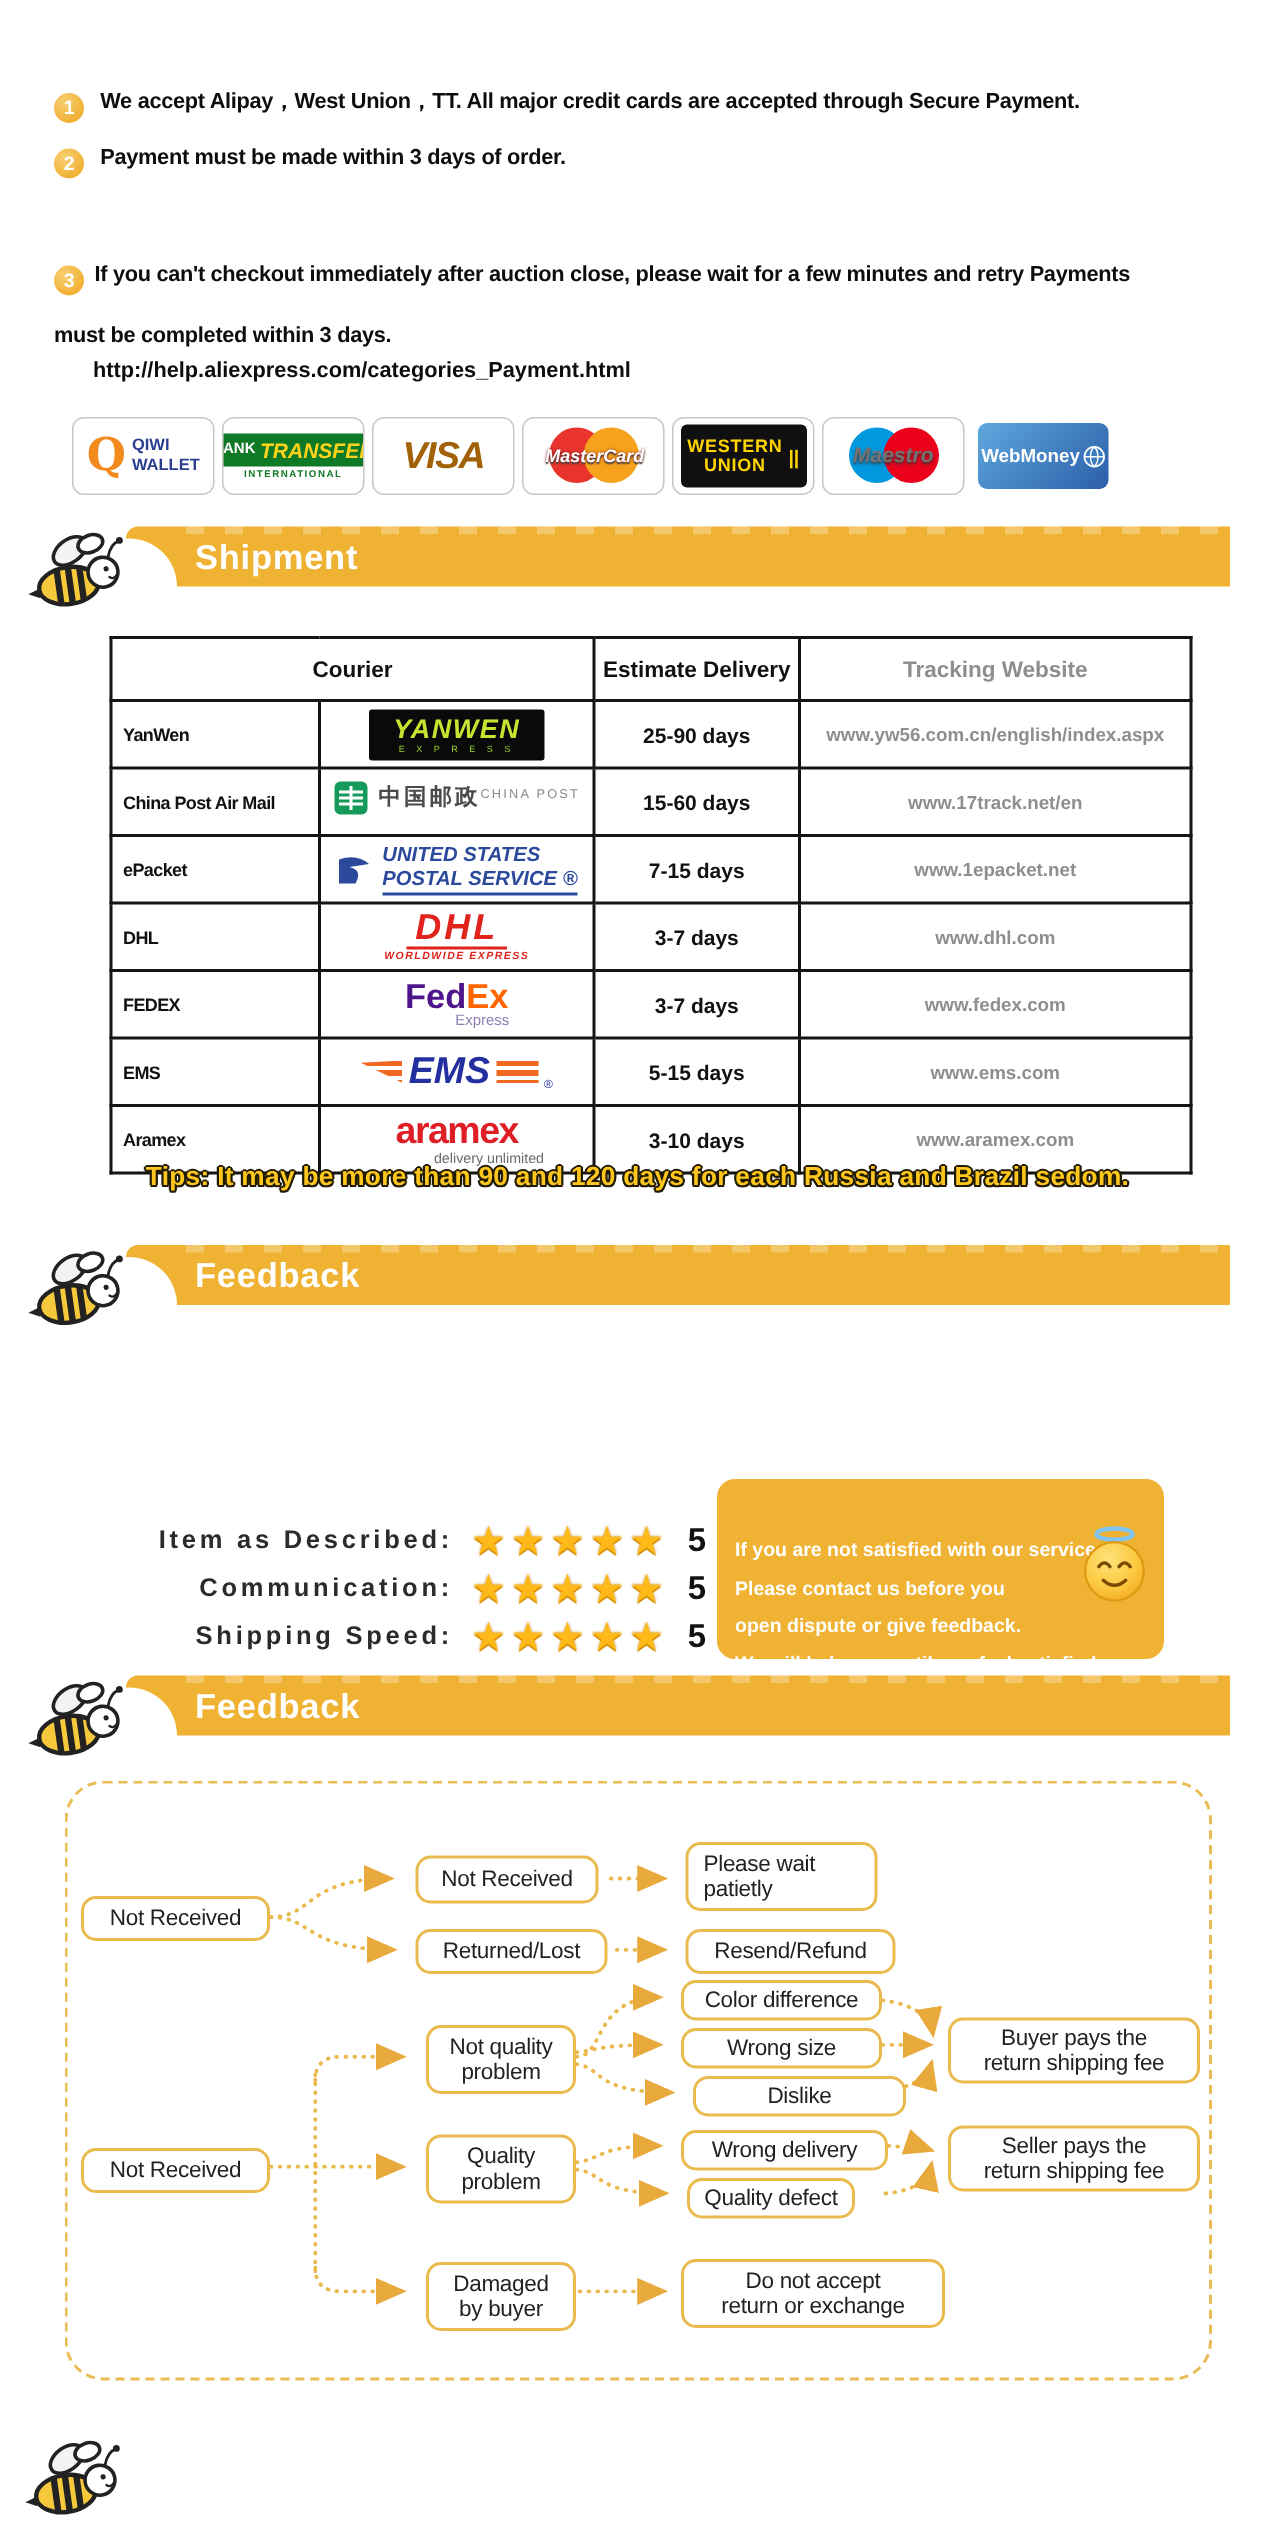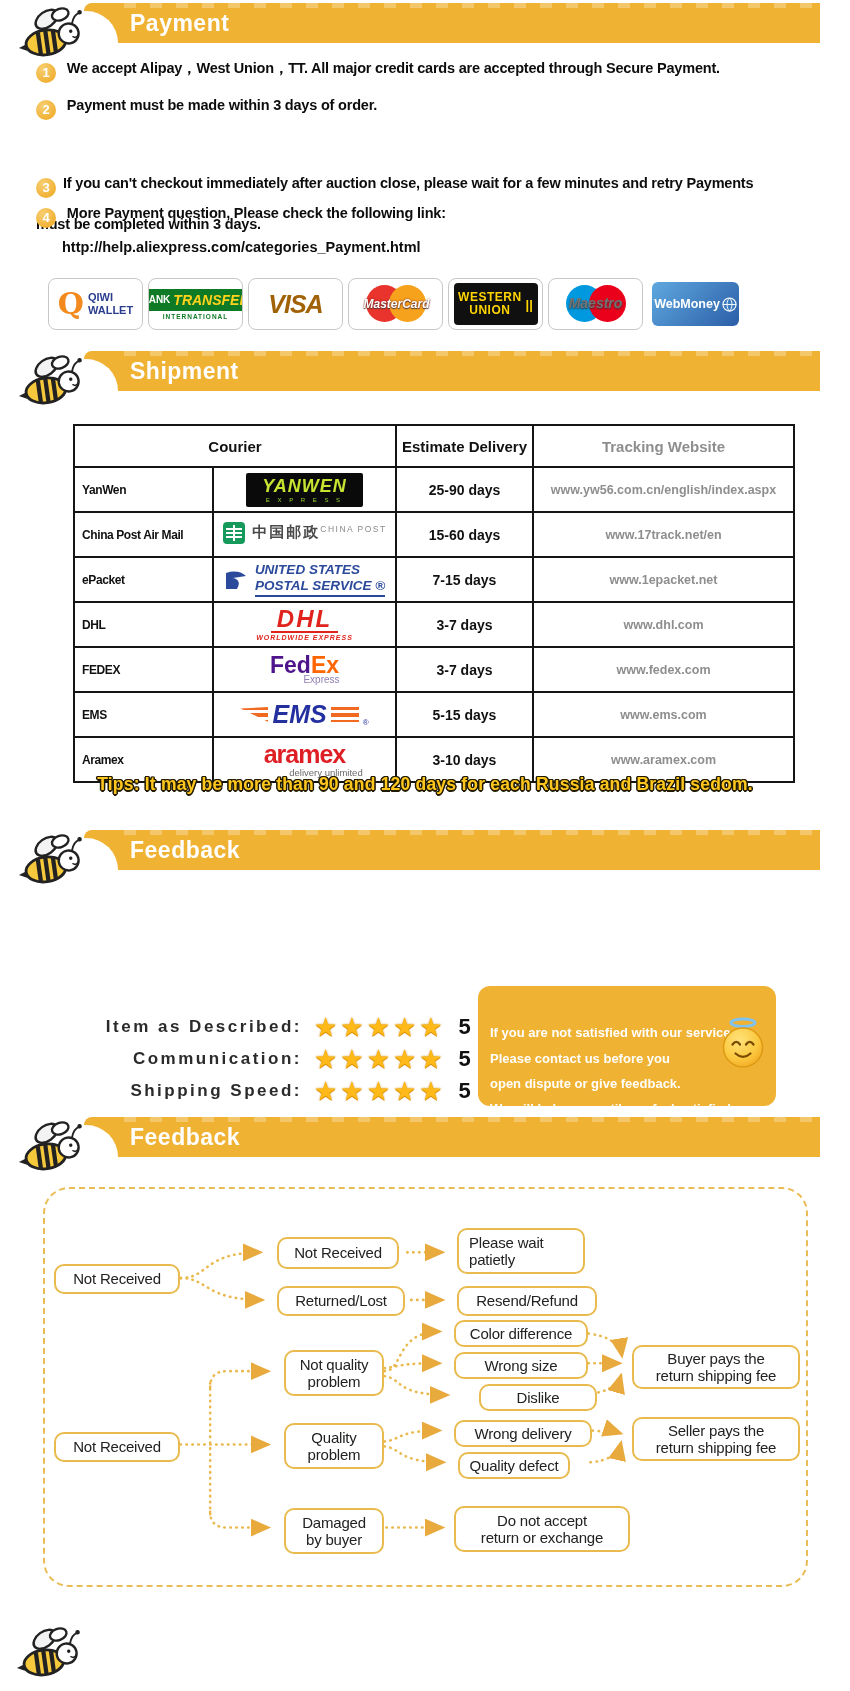--- a/index.html
+++ b/index.html
@@ -143,44 +143,32 @@
         <circle cx="71.5" cy="14.5" r="2.4" fill="#222"></circle>
       </g>
       <radialGradient id="gfill" cx="40%" cy="30%" r="80%">
         <stop offset="0%" stop-color="#FFE27A"></stop>
           <stop offset="60%" stop-color="#FBC940"></stop>
           <stop offset="100%" stop-color="#F2A51F"></stop>
       </radialGradient>
     </defs>
   </svg>
 
-  <div class="banner" style="top:3px">
-    <div class="banner-bar">
-      <span class="banner-title">Payment</span>
-    </div>
-    <svg class="bee" style="left:14px;top:-2px" viewBox="0 0 80 60">
-        <use href="#bee-raw"></use>
-      </svg>
-  </div>
 
   <div class="pay-item" style="top:58px">
     <span class="num-badge">1</span>
     <span>We accept Alipay，West Union，TT. All major credit cards are accepted through Secure Payment.</span>
   </div>
   <div class="pay-item" style="top:95px">
     <span class="num-badge">2</span>
     <span>Payment must be made within 3 days of order.</span>
   </div>
   <div class="pay-item wrap2" style="top:122px">
     <span class="num-badge">3</span><span>If you can't checkout immediately after auction close, please wait for a few minutes and retry Payments
 must be completed within 3 days.</span>
-  </div>
-  <div class="pay-item" style="top:203px">
-    <span class="num-badge">4</span>
-    <span>More Payment question, Please check the following link:</span>
   </div>
   <a class="pay-link" style="top:239px" href="#">http://help.aliexpress.com/categories_Payment.html</a>
 
   <div class="pm-row">
     <div class="pm-box">
       <span class="qiwi-q">Q</span>
       <span class="qiwi-txt">
         <b>QIWI</b>
         <b>WALLET</b>
       </span>
@@ -434,21 +422,21 @@
     <div class="fbox" style="left:232px;top:48px;width:122px;height:32px">Not Received</div>
     <div class="fbox ta-l" style="left:412px;top:39px;width:128px;height:46px">Please wait
 patietly</div>
     <div class="fbox" style="left:232px;top:97px;width:128px;height:30px">Returned/Lost</div>
     <div class="fbox" style="left:412px;top:97px;width:140px;height:30px">Resend/Refund</div>
 
     <div class="fbox" style="left:409px;top:131px;width:134px;height:27px">Color difference</div>
     <div class="fbox" style="left:239px;top:161px;width:100px;height:46px">Not quality
 problem</div>
     <div class="fbox" style="left:409px;top:163px;width:134px;height:27px">Wrong size</div>
-    <div class="fbox" style="left:434px;top:195px;width:118px;height:27px">Dislike</div>
+    <div class="fbox" style="left:417px;top:195px;width:142px;height:27px">Dislike</div>
     <div class="fbox" style="left:587px;top:156px;width:168px;height:44px">Buyer pays the
 return shipping fee</div>
 
     <div class="fbox" style="left:9px;top:243px;width:126px;height:30px">Not Received</div>
     <div class="fbox" style="left:239px;top:234px;width:100px;height:46px">Quality
 problem</div>
     <div class="fbox" style="left:409px;top:231px;width:138px;height:27px">Wrong delivery</div>
     <div class="fbox" style="left:413px;top:263px;width:112px;height:27px">Quality defect</div>
     <div class="fbox" style="left:587px;top:228px;width:168px;height:44px">Seller pays the
 return shipping fee</div>

